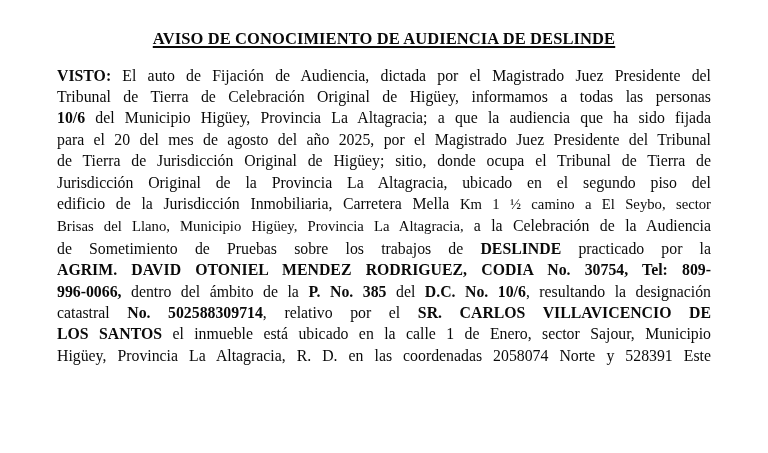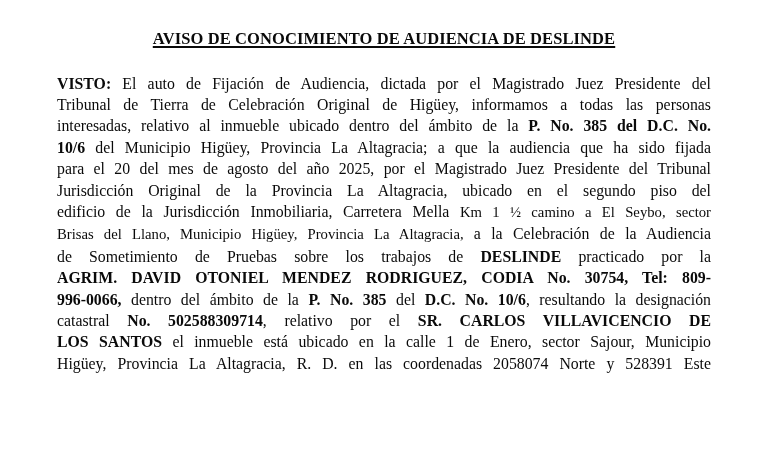--- a/index.html
+++ b/index.html
@@ -30,21 +30,21 @@
     font-size: 16.5px;
     line-height: 22.5px;
     letter-spacing: 0.1px;
   }
   .heading .h-line > span {
     text-decoration: underline;
     text-decoration-thickness: 1.5px;
     text-underline-offset: 2px;
   }
   .body-text {
-    margin-top: 22px;
+    margin-top: 14px;
   }
   .line {
     font-size: 15.8px;
     line-height: 21.4px;
     text-align: justify;
     text-align-last: justify;
     white-space: normal;
     word-spacing: 0.5px;
   }
   .run-bold {
@@ -59,23 +59,23 @@
 
 <div class="page">
   <div class="heading">
     <div class="h-line">
       <span>AVISO DE CONOCIMIENTO DE AUDIENCIA DE DESLINDE</span>
     </div>
   </div>
   <div class="body-text">
       <div class="line"><span class="run-bold">VISTO: </span><span>El auto de Fijación de Audiencia, dictada por el Magistrado Juez Presidente del</span></div>
       <div class="line"><span>Tribunal de Tierra de Celebración Original de Higüey, informamos a todas las personas</span></div>
-      <div class="line"><span>interesadas, relativo al inmueble ubicado dentro del ámbito de la </span><span class="run-bold">P. No. 385 del D.C. No.</span></div>
       <div class="line"><span class="run-bold">10/6 </span><span>del Municipio Higüey, Provincia La Altagracia; a que la audiencia que ha sido fijada</span></div>
       <div class="line"><span>para el 20 del mes de agosto del año 2025, por el Magistrado Juez Presidente del Tribunal</span></div>
+      <div class="line"><span>de Tierra de Jurisdicción Original de Higüey; sitio, donde ocupa el Tribunal de Tierra de</span></div>
       <div class="line"><span>Jurisdicción Original de la Provincia La Altagracia, ubicado en el segundo piso del</span></div>
       <div class="line"><span>edificio de la Jurisdicción Inmobiliaria, Carretera Mella </span><span class="run-small">Km 1 ½ camino a El Seybo, sector</span></div>
       <div class="line"><span class="run-small">Brisas del Llano, Municipio Higüey, Provincia La Altagracia, </span><span>a la Celebración de la Audiencia</span></div>
       <div class="line"><span>de Sometimiento de Pruebas sobre los trabajos de </span><span class="run-bold">DESLINDE</span><span> practicado por la</span></div>
       <div class="line"><span class="run-bold">AGRIM. DAVID OTONIEL MENDEZ RODRIGUEZ, CODIA No. 30754, Tel: 809-</span></div>
       <div class="line"><span class="run-bold">996-0066,</span><span> dentro del ámbito de la </span><span class="run-bold">P. No. 385</span><span> del </span><span class="run-bold">D.C. No. 10/6</span><span>, resultando la designación</span></div>
       <div class="line"><span>catastral </span><span class="run-bold">No. 502588309714</span><span>, relativo por el </span><span class="run-bold">SR. CARLOS VILLAVICENCIO DE</span></div>
       <div class="line"><span class="run-bold">LOS SANTOS </span><span>el inmueble está ubicado en la calle 1 de Enero, sector Sajour, Municipio</span></div>
       <div class="line"><span>Higüey, Provincia La Altagracia, R. D. en las coordenadas 2058074 Norte y 528391 Este</span></div>
     </div>

